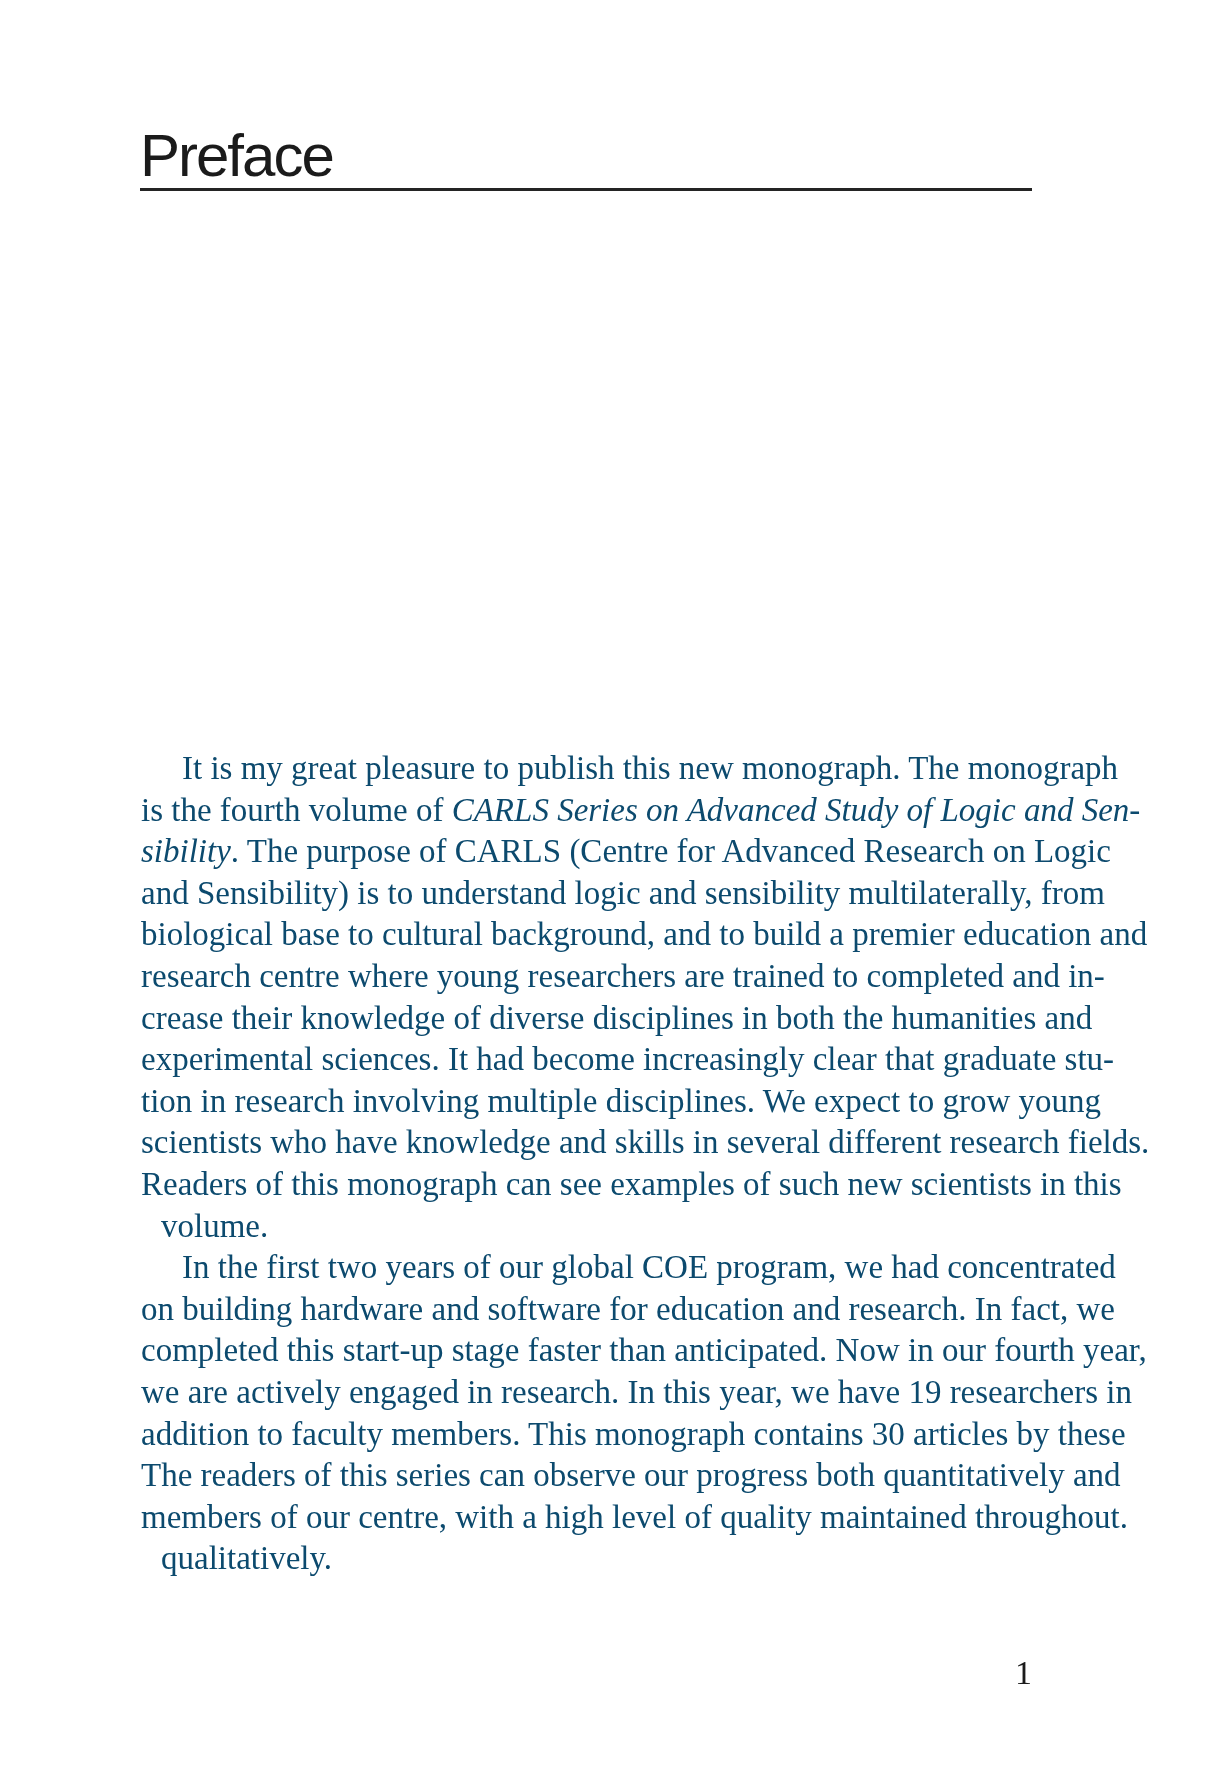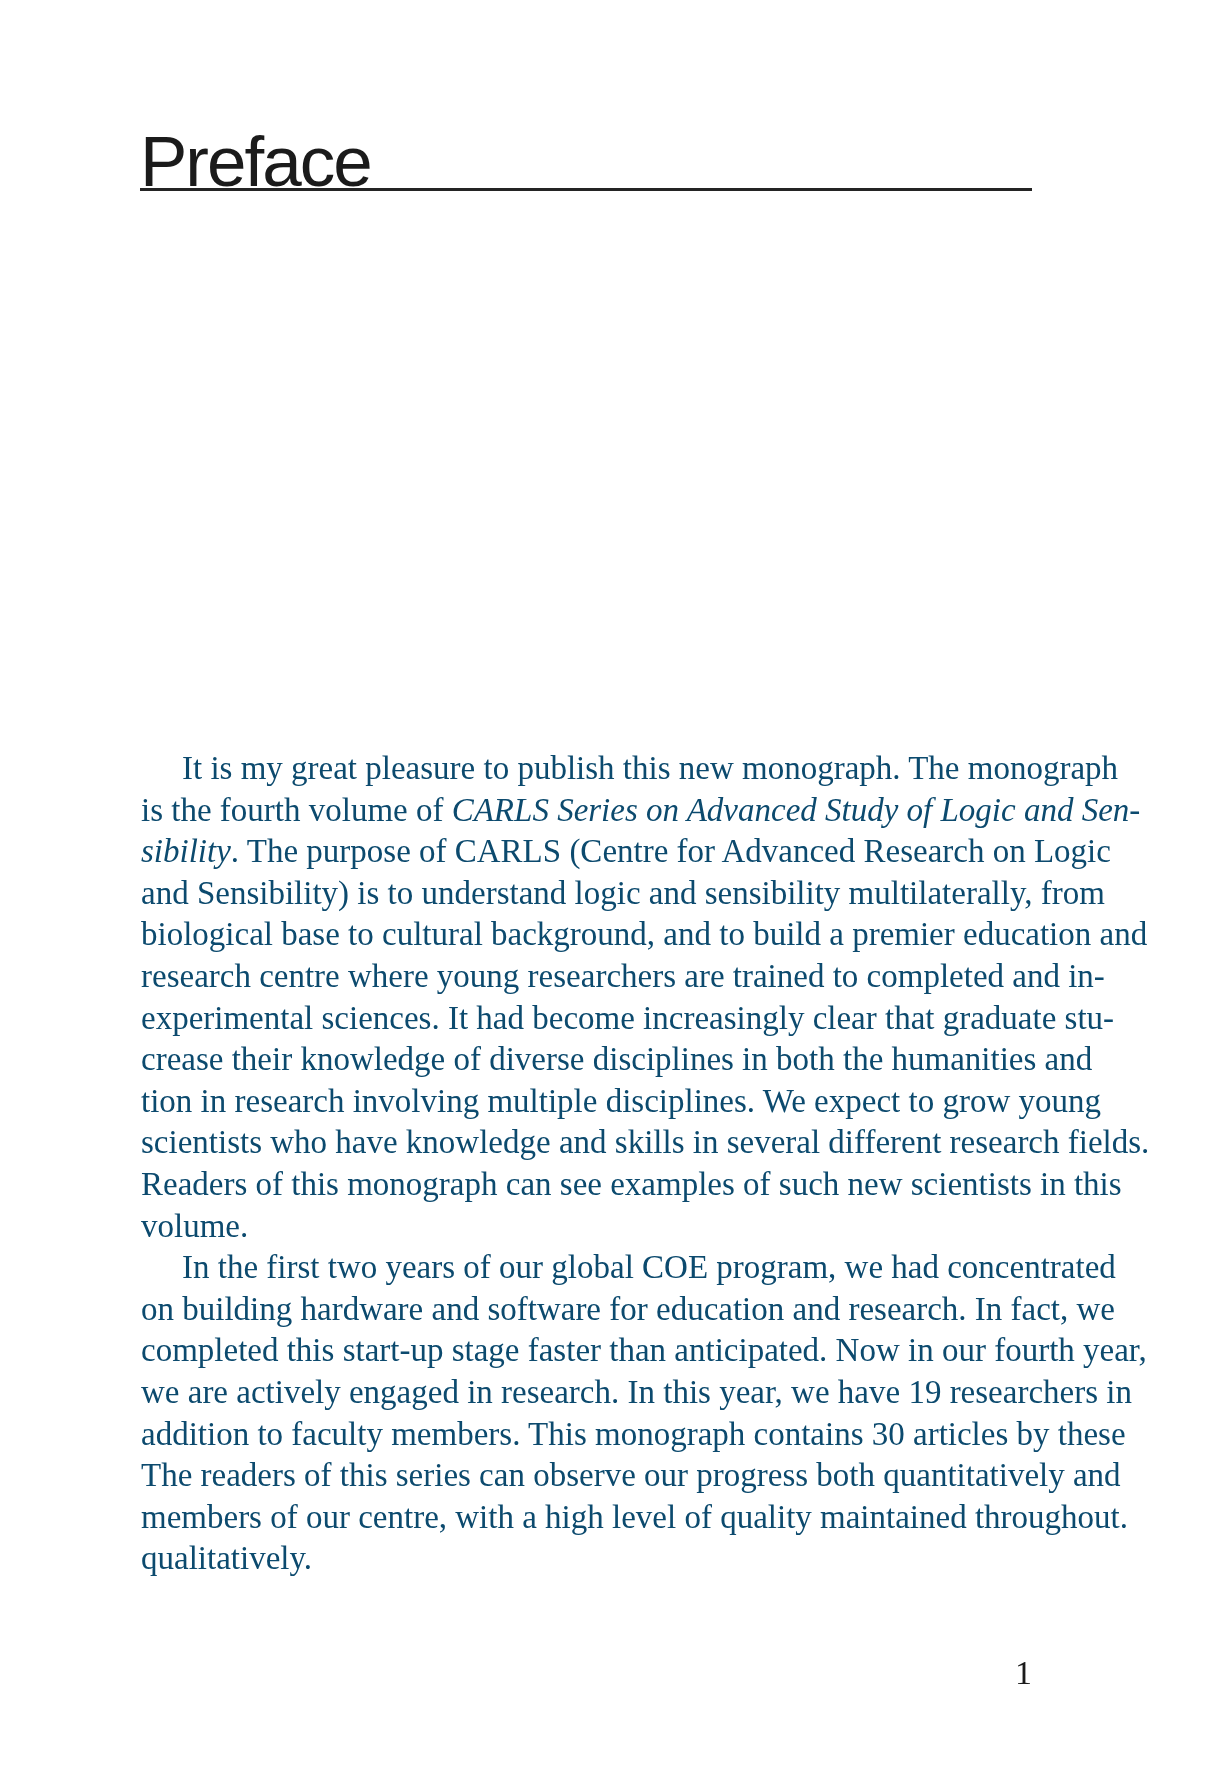--- a/index.html
+++ b/index.html
@@ -10,21 +10,21 @@
     margin: 0 auto;
     background: #ffffff;
     overflow: hidden;
     color: #1b1b1b;
   }
   .title {
     position: absolute;
     left: 140px;
     top: 126px;
     font-family: "Liberation Sans", "DejaVu Sans", sans-serif;
-    font-size: 71px;
+    font-size: 60px;
     font-weight: 400;
     letter-spacing: -2px;
     line-height: 1;
     color: #1b1b1b;
   }
   .title-rule {
     position: absolute;
     left: 140px;
     top: 188px;
     width: 892px;
@@ -43,20 +43,21 @@
   }
   .line {
     height: 41.6px;
     text-align: justify;
     text-align-last: justify;
     text-justify: inter-word;
     white-space: nowrap;
   }
   .line.last {
     text-align-last: left;
+    margin-left: 20px;
   }
   .line.indent {
     text-indent: 41px;
   }
   .it { font-style: italic; }
   .page-number {
     position: absolute;
     right: 173px;
     top: 1652px;
     font-family: "Liberation Serif", "DejaVu Serif", serif;
@@ -72,22 +73,22 @@
 <div class="page">
   <div class="title">Preface</div>
   <div class="title-rule"></div>
   <div class="body-text">
       <div class="line indent"><span>It is my great pleasure to publish this new monograph. The monograph</span></div>
       <div class="line"><span>is the fourth volume of </span><span class="it">CARLS Series on Advanced Study of Logic and Sen-</span></div>
       <div class="line"><span class="it">sibility</span><span>. The purpose of CARLS (Centre for Advanced Research on Logic</span></div>
       <div class="line"><span>and Sensibility) is to understand logic and sensibility multilaterally, from</span></div>
       <div class="line"><span>biological base to cultural background, and to build a premier education and</span></div>
       <div class="line"><span>research centre where young researchers are trained to completed and in-</span></div>
+      <div class="line"><span>crease their knowledge of diverse disciplines in both the humanities and</span></div>
       <div class="line"><span>experimental sciences. It had become increasingly clear that graduate stu-</span></div>
-      <div class="line"><span>crease their knowledge of diverse disciplines in both the humanities and</span></div>
       <div class="line"><span>tion in research involving multiple disciplines. We expect to grow young</span></div>
       <div class="line"><span>scientists who have knowledge and skills in several different research fields.</span></div>
       <div class="line"><span>Readers of this monograph can see examples of such new scientists in this</span></div>
       <div class="line last"><span>volume.</span></div>
       <div class="line indent"><span>In the first two years of our global COE program, we had concentrated</span></div>
       <div class="line"><span>on building hardware and software for education and research. In fact, we</span></div>
       <div class="line"><span>completed this start-up stage faster than anticipated. Now in our fourth year,</span></div>
       <div class="line"><span>we are actively engaged in research. In this year, we have 19 researchers in</span></div>
       <div class="line"><span>addition to faculty members. This monograph contains 30 articles by these</span></div>
       <div class="line"><span>The readers of this series can observe our progress both quantitatively and</span></div>

